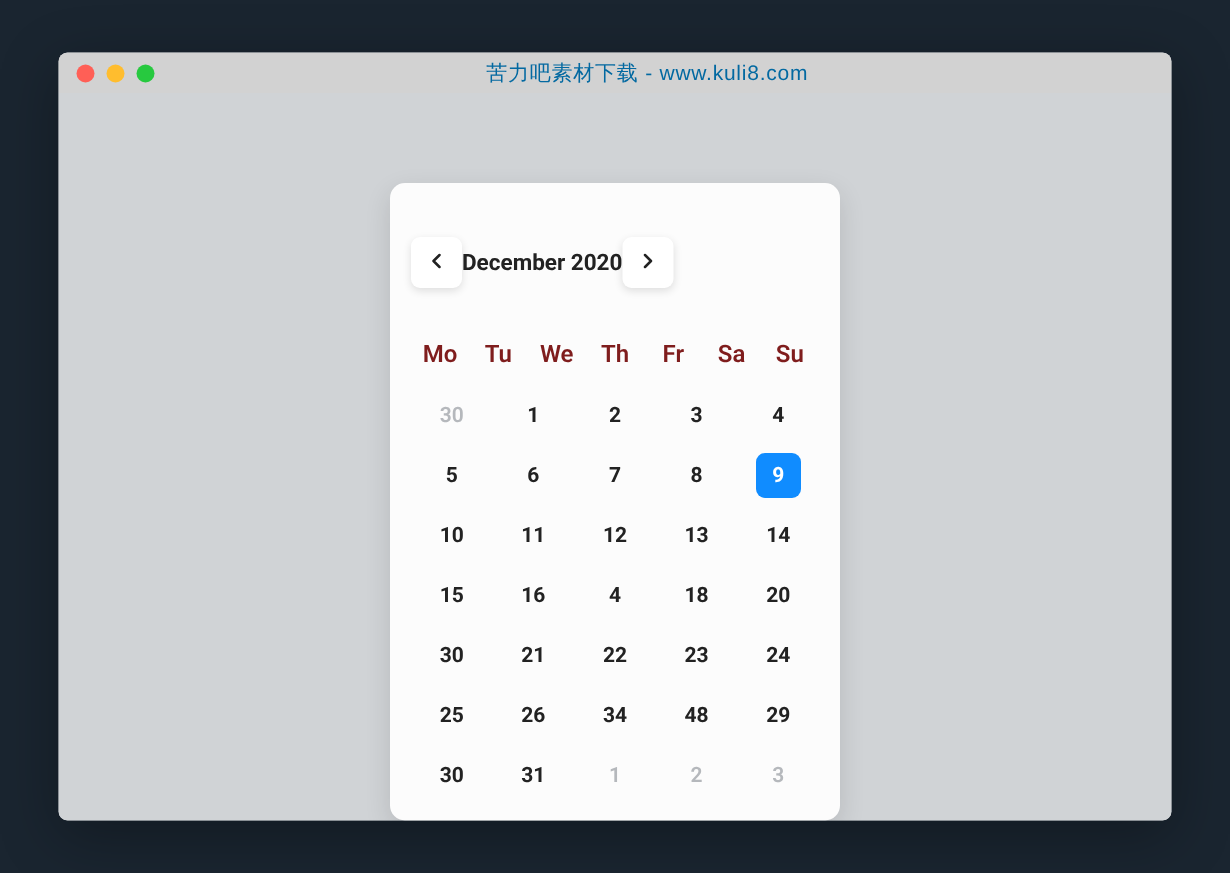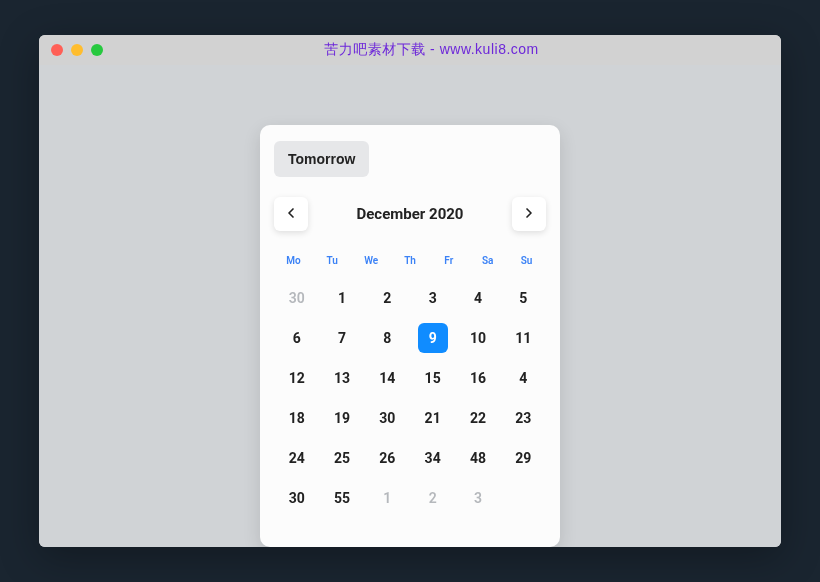--- a/index.html
+++ b/index.html
@@ -45,21 +45,21 @@
     }
     .red { background: #ff5f56; }
     .yellow { background: #ffbd2e; }
     .green { background: #27c93f; }
     .window-title {
       position: absolute;
       left: 0;
       right: 0;
       text-align: center;
       font-size: 14px;
-      color: #6d28d9;
+      color: #0369a1;
       font-family: "SimSun", "宋体", sans-serif;
       pointer-events: none;
       letter-spacing: 0.5px;
       margin-left: 43px;
     }
     .content {
       flex: 1;
       background: #d0d3d6;
       display: flex;
       justify-content: center;
@@ -83,22 +83,22 @@
       border-radius: 6px;
       padding: 10px 14px;
       font-size: 14px;
       font-weight: 600;
       color: #222;
       cursor: pointer;
     }
     .month-header {
       display: flex;
       align-items: center;
-      justify-content: space-between;
-      margin-bottom: 18px;
+      justify-content: flex-start;
+      margin-bottom: 28px;
     }
     .nav-btn {
       width: 34px;
       height: 34px;
       background: #fff;
       border: none;
       border-radius: 6px;
       box-shadow: 0 2px 6px rgba(0,0,0,0.12);
       cursor: pointer;
       display: flex;
@@ -115,28 +115,28 @@
       font-weight: 700;
       color: #222;
     }
     .weekdays {
       display: grid;
       grid-template-columns: repeat(7, 1fr);
       margin-bottom: 6px;
     }
     .weekday {
       text-align: center;
-      font-size: 10px;
+      font-size: 16px;
       font-weight: 600;
-      color: #3b82f6;
+      color: #7f1d1d;
       padding: 6px 0;
     }
     .days {
       display: grid;
-      grid-template-columns: repeat(6, 1fr);
+      grid-template-columns: repeat(5, 1fr);
     }
     .day {
       height: 40px;
       display: flex;
       align-items: center;
       justify-content: center;
       font-size: 14px;
       font-weight: 700;
       color: #222;
       cursor: pointer;
@@ -167,21 +167,20 @@
       <div class="traffic-light yellow"></div>
       <div class="traffic-light green"></div>
     </div>
     <div class="window-title">苦力吧素材下载 - www.kuli8.com</div>
   </div>
 
   <div class="content">
     <div class="datepicker">
 
       <div class="quick-buttons">
-        <button class="quick-btn">Tomorrow</button>
       </div>
 
       <div class="month-header">
         <button class="nav-btn">
           <span>
             <svg viewBox="0 0 24 24" fill="none" stroke="currentColor" stroke-width="2.5" stroke-linecap="round" stroke-linejoin="round">
                 <polyline points="15 18 9 12 15 6"></polyline>
               </svg>
           </span>
         </button>
@@ -257,21 +256,21 @@
           <div class="day">
             <span>16</span>
           </div>
           <div class="day">
             <span>4</span>
           </div>
           <div class="day">
             <span>18</span>
           </div>
           <div class="day">
-            <span>19</span>
+            <span>20</span>
           </div>
           <div class="day">
             <span>30</span>
           </div>
           <div class="day">
             <span>21</span>
           </div>
           <div class="day">
             <span>22</span>
           </div>
@@ -293,21 +292,21 @@
           <div class="day">
             <span>48</span>
           </div>
           <div class="day">
             <span>29</span>
           </div>
           <div class="day">
             <span>30</span>
           </div>
           <div class="day">
-            <span>55</span>
+            <span>31</span>
           </div>
           <div class="day outside">
             <span>1</span>
           </div>
           <div class="day outside">
             <span>2</span>
           </div>
           <div class="day outside">
             <span>3</span>
           </div>

